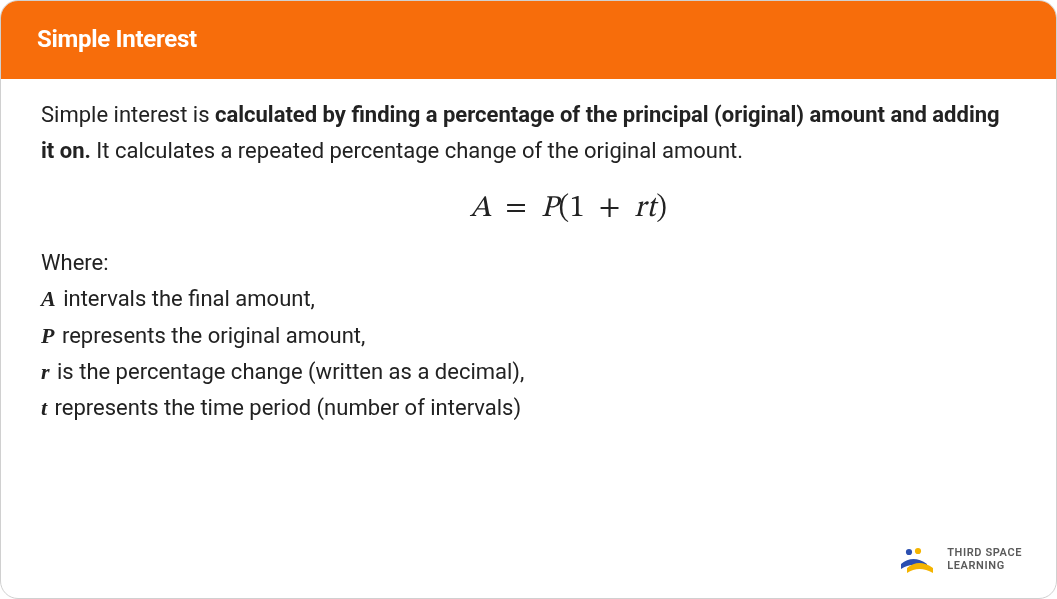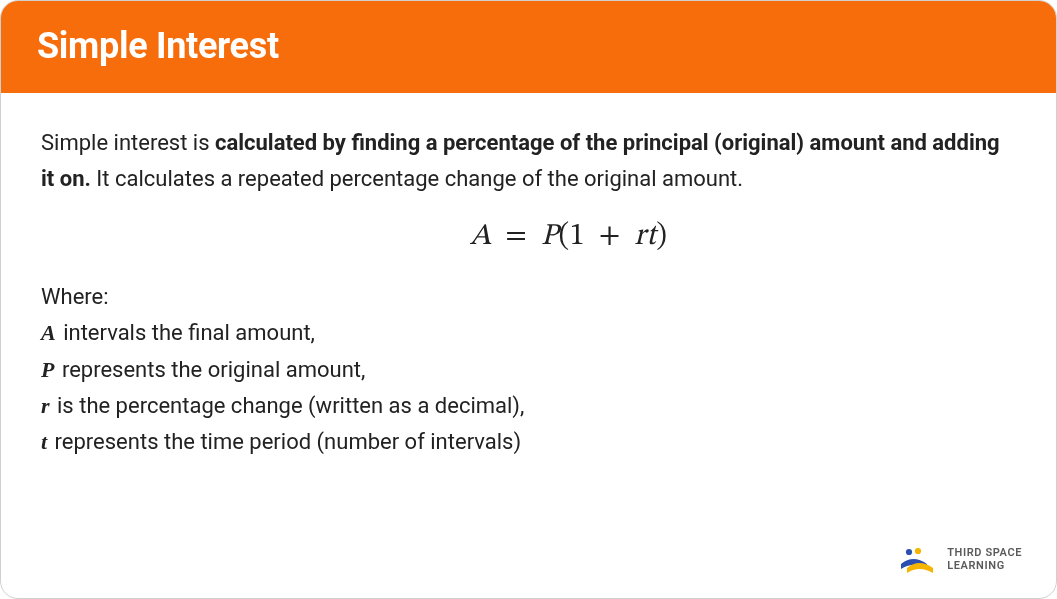--- a/index.html
+++ b/index.html
@@ -16,26 +16,26 @@
     overflow: hidden;
     background: #fff;
     position: relative;
   }
   .header {
     background: #f76d0b;
     color: #fff;
     padding: 24px 36px 26px 36px;
   }
   .header h1 {
-    font-size: 36px;
+    font-size: 24px;
     font-weight: 700;
     letter-spacing: -0.3px;
   }
   .content {
-    padding: 32px 40px 20px 40px;
+    padding: 18px 40px 20px 40px;
     color: #222;
     font-size: 22px;
     line-height: 1.65;
   }
   .intro {
     margin-bottom: 10px;
   }
   .intro .lead { font-weight: 400; }
   .intro .bold { font-weight: 700; }
   .formula-wrap {
@@ -43,21 +43,21 @@
     font-family: "Cambria Math", "STIX Two Math", Georgia, "Times New Roman", serif;
     font-size: 30px;
     font-style: italic;
     letter-spacing: 0.5px;
     text-align: center;
   }
   .formula-wrap .eq { font-style: normal; padding: 0 6px; }
   .formula-wrap .paren { font-style: normal; }
   .formula-wrap .num { font-style: normal; }
   .defs {
-    margin-top: 12px;
+    margin-top: 6px;
   }
   .defs .where { }
   .def-line { }
   .def-line .var {
     font-family: "Cambria Math", Georgia, "Times New Roman", serif;
     font-style: italic;
     font-weight: 700;
     padding-right: 2px;
   }
   .footer-logo {

